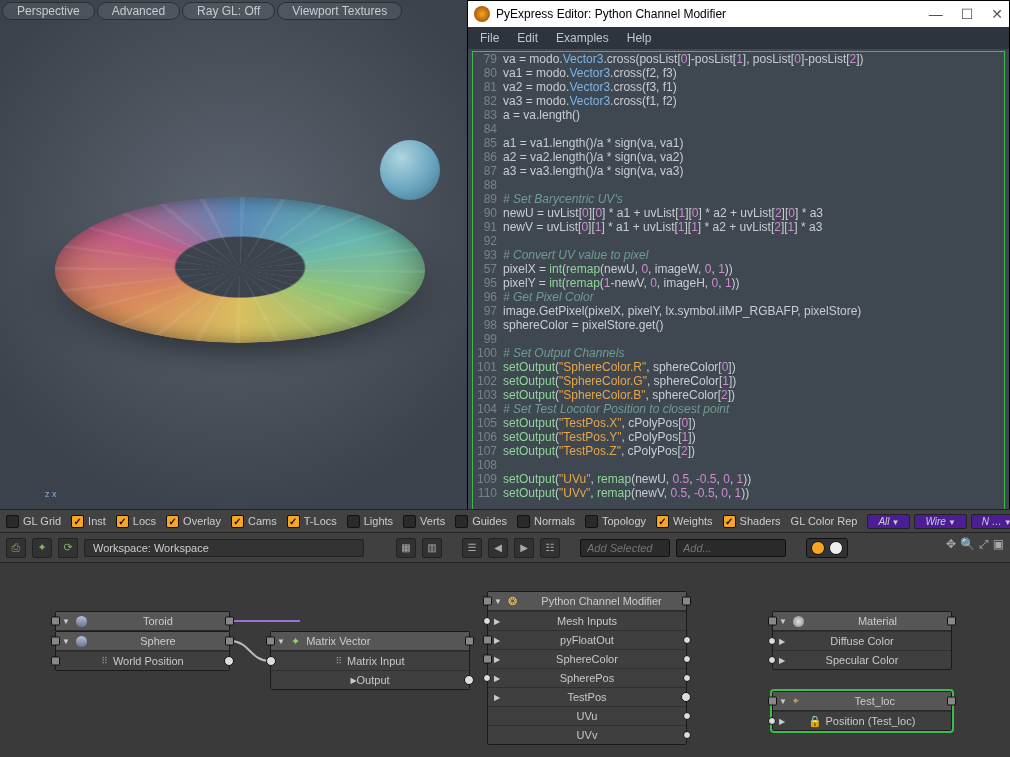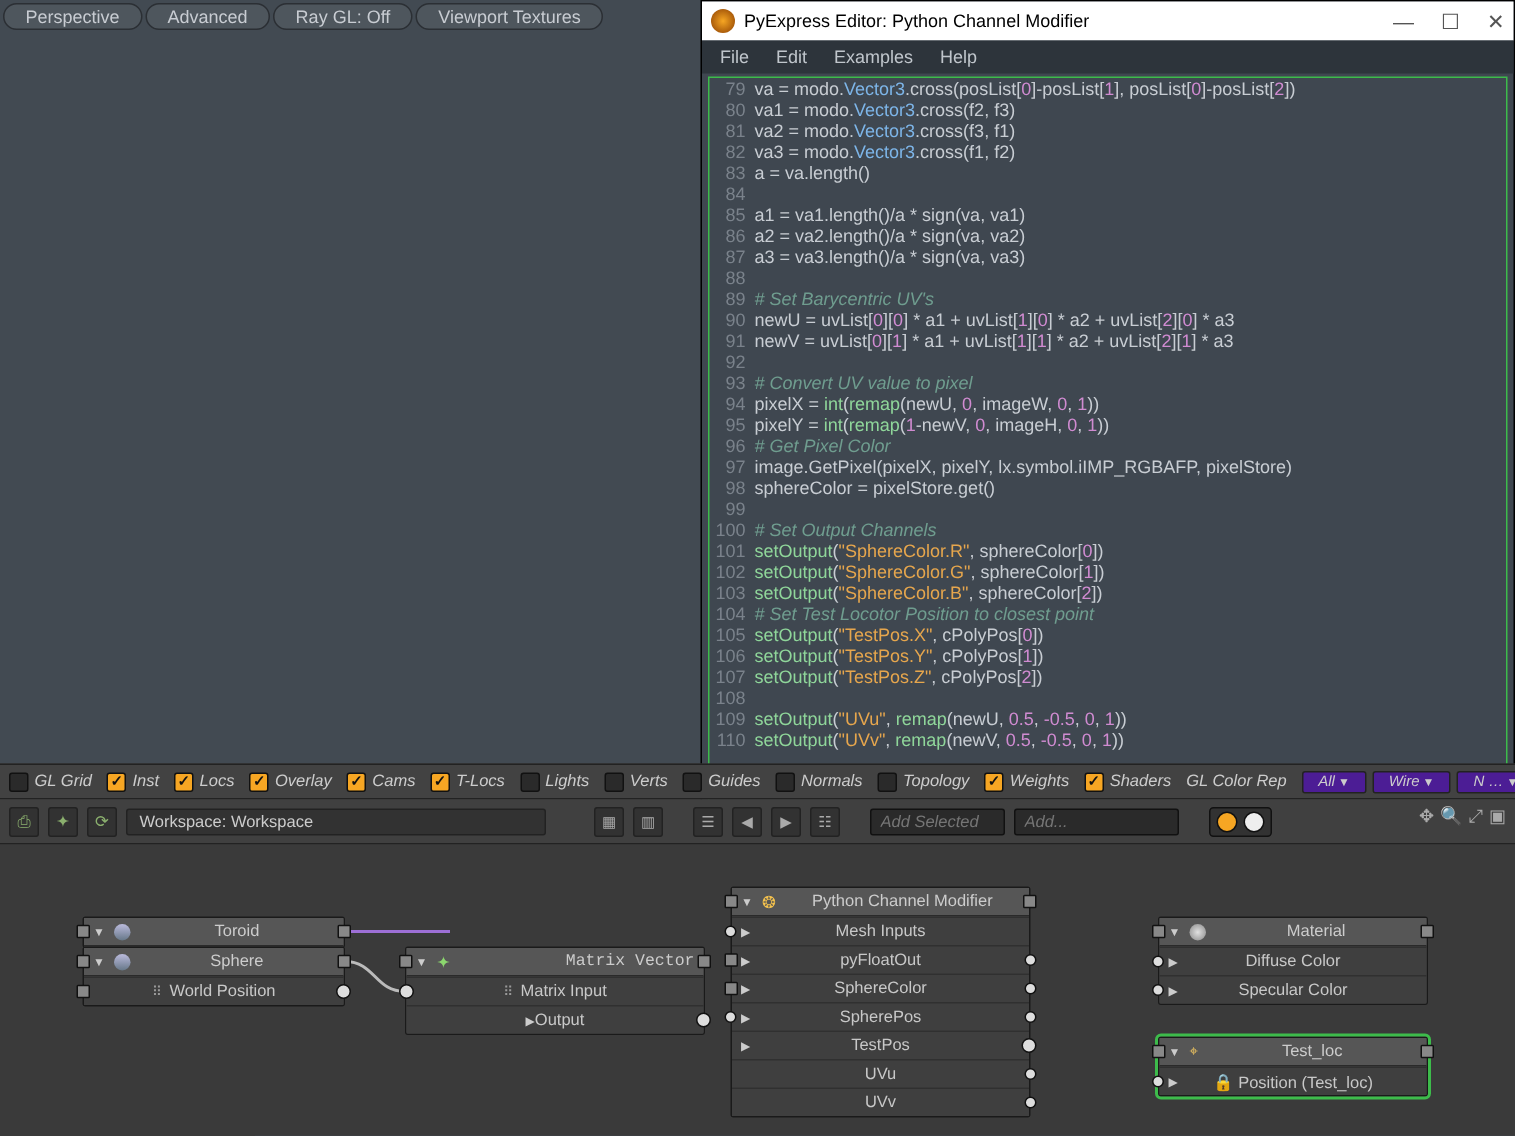--- a/index.html
+++ b/index.html
@@ -41,21 +41,21 @@
   .hl-n { color: #d08bd1; } .hl-c { color: #6f9d8f; font-style: italic; }
 
   
   .toggle-bar { position: absolute; left: 0; top: 509px; width: 1010px; height: 24px;
                 background: #424242; border-top: 1px solid #222; border-bottom: 1px solid #222;
                 display: flex; align-items: center; padding: 0 6px; gap: 4px; overflow:hidden;}
   .chk { width: 13px; height: 13px; border: 1px solid #111; background: #2a2a2a; border-radius: 2px;
          display: inline-flex; align-items: center; justify-content: center; font-size: 10px; color: #111; flex-shrink:0;}
   .chk.on { background: #f6a623; }
   .chk.on::after { content: "✓"; font-weight: bold; }
-  .tog-lbl { color: #ccc; margin-right: 6px; white-space:nowrap;font-style:italic; }
+  .tog-lbl { color: #ccc; margin-right: 6px; white-space:nowrap; }
   .combo { background:#4c1d95;border:1px solid #222;padding:1px 10px;border-radius:2px;color:#ccc;font-size:10px;white-space:nowrap;font-style:italic;}
   .tri { font-size:8px;color:#ccc;margin-left:2px;}
 
   
   .bottom { position: absolute; left: 0; top: 533px; width: 1010px; height: 224px; background: #3a3a3a; }
   .tool-row { height: 30px; background: #404040; border-bottom: 1px solid #222; display: flex; align-items: center; padding: 0 6px; gap: 6px; }
   .tool-ico { width: 20px; height: 20px; background: #323232; border: 1px solid #222; border-radius: 2px; display:flex;align-items:center;justify-content:center;color:#8bb06e;font-size:11px;}
   .ws-combo { background:#323232; border:1px solid #222; padding:2px 8px; border-radius:2px; color:#ccc; min-width:280px;}
   .btn-grid { width:20px;height:20px;background:#323232;border:1px solid #222;border-radius:2px;display:flex;align-items:center;justify-content:center;color:#aaa;font-size:10px;}
   .input-slim{background:#2a2a2a;border:1px solid #111;color:#888;font-size:11px;padding:2px 6px;border-radius:2px;font-style:italic;}
@@ -83,20 +83,26 @@
   .play{font-size:8px;color:#ccc;}
 
   .view-icons{position:absolute;right:6px;top:4px;display:flex;gap:4px;color:#aaa;font-size:12px;}
 
   svg.wires{position:absolute;inset:0;pointer-events:none;}
 </style>
 </head>
 <body>
 
 <div class="top-area">
+  <div class="vp-canvas">
+    <div class="torus"></div>
+    <div class="sphere"></div>
+    <div class="axis">z
+x</div>
+  </div>
   <div class="vp-tabs" id="vp-tabs">
       <div class="vp-tab">Perspective</div>
       <div class="vp-tab">Advanced</div>
       <div class="vp-tab">Ray GL: Off</div>
       <div class="vp-tab">Viewport Textures</div>
     </div>
 
   <div class="editor-window">
     <div class="titlebar">
       <span class="logo"></span>
@@ -122,21 +128,21 @@
         <div class="code-line"><span class="gutter">84</span><span class="code"><span></span></span></div>
         <div class="code-line"><span class="gutter">85</span><span class="code"><span>a1 = va1.length()/a * sign(va, va1)</span></span></div>
         <div class="code-line"><span class="gutter">86</span><span class="code"><span>a2 = va2.length()/a * sign(va, va2)</span></span></div>
         <div class="code-line"><span class="gutter">87</span><span class="code"><span>a3 = va3.length()/a * sign(va, va3)</span></span></div>
         <div class="code-line"><span class="gutter">88</span><span class="code"><span></span></span></div>
         <div class="code-line"><span class="gutter">89</span><span class="code"><span class="hl-c"># Set Barycentric UV's</span></span></div>
         <div class="code-line"><span class="gutter">90</span><span class="code"><span>newU = uvList[</span><span class="hl-n">0</span><span>][</span><span class="hl-n">0</span><span>] * a1 + uvList[</span><span class="hl-n">1</span><span>][</span><span class="hl-n">0</span><span>] * a2 + uvList[</span><span class="hl-n">2</span><span>][</span><span class="hl-n">0</span><span>] * a3</span></span></div>
         <div class="code-line"><span class="gutter">91</span><span class="code"><span>newV = uvList[</span><span class="hl-n">0</span><span>][</span><span class="hl-n">1</span><span>] * a1 + uvList[</span><span class="hl-n">1</span><span>][</span><span class="hl-n">1</span><span>] * a2 + uvList[</span><span class="hl-n">2</span><span>][</span><span class="hl-n">1</span><span>] * a3</span></span></div>
         <div class="code-line"><span class="gutter">92</span><span class="code"><span></span></span></div>
         <div class="code-line"><span class="gutter">93</span><span class="code"><span class="hl-c"># Convert UV value to pixel</span></span></div>
-        <div class="code-line"><span class="gutter">94</span><span class="code"><span>pixelX = </span><span class="hl-g">int</span><span>(</span><span class="hl-g">remap</span><span>(newU, </span><span class="hl-n">0</span><span>, imageW, </span><span class="hl-n">0</span><span>, </span><span class="hl-n">1</span><span>))</span></span></div>
+        <div class="code-line"><span class="gutter">57</span><span class="code"><span>pixelX = </span><span class="hl-g">int</span><span>(</span><span class="hl-g">remap</span><span>(newU, </span><span class="hl-n">0</span><span>, imageW, </span><span class="hl-n">0</span><span>, </span><span class="hl-n">1</span><span>))</span></span></div>
         <div class="code-line"><span class="gutter">95</span><span class="code"><span>pixelY = </span><span class="hl-g">int</span><span>(</span><span class="hl-g">remap</span><span>(</span><span class="hl-n">1</span><span>-newV, </span><span class="hl-n">0</span><span>, imageH, </span><span class="hl-n">0</span><span>, </span><span class="hl-n">1</span><span>))</span></span></div>
         <div class="code-line"><span class="gutter">96</span><span class="code"><span class="hl-c"># Get Pixel Color</span></span></div>
         <div class="code-line"><span class="gutter">97</span><span class="code"><span>image.GetPixel(pixelX, pixelY, lx.symbol.iIMP_RGBAFP, pixelStore)</span></span></div>
         <div class="code-line"><span class="gutter">98</span><span class="code"><span>sphereColor = pixelStore.get()</span></span></div>
         <div class="code-line"><span class="gutter">99</span><span class="code"><span></span></span></div>
         <div class="code-line"><span class="gutter">100</span><span class="code"><span class="hl-c"># Set Output Channels</span></span></div>
         <div class="code-line"><span class="gutter">101</span><span class="code"><span class="hl-g">setOutput</span><span>(</span><span class="hl-o">"SphereColor.R"</span><span>, sphereColor[</span><span class="hl-n">0</span><span>])</span></span></div>
         <div class="code-line"><span class="gutter">102</span><span class="code"><span class="hl-g">setOutput</span><span>(</span><span class="hl-o">"SphereColor.G"</span><span>, sphereColor[</span><span class="hl-n">1</span><span>])</span></span></div>
         <div class="code-line"><span class="gutter">103</span><span class="code"><span class="hl-g">setOutput</span><span>(</span><span class="hl-o">"SphereColor.B"</span><span>, sphereColor[</span><span class="hl-n">2</span><span>])</span></span></div>
         <div class="code-line"><span class="gutter">104</span><span class="code"><span class="hl-c"># Set Test Locotor Position to closest point</span></span></div>
@@ -246,21 +252,21 @@
           <span>World Position</span>
         <span class="port l sq"></span>
           <span class="port r big"></span>
         </div>
     </div>
 
     <div class="node" style="left:270px;top:68px;width:200px;">
       <div class="hdr">
           <span class="arw">▼</span>
           <span style="color:#8bd66e">✦</span>
-        <span style="flex:1;text-align:right;font-family:Liberation Mono, monospace;">Matrix Vector</span>
+        <span style="flex:1;text-align:left;">Matrix Vector</span>
         <span class="port l sq"></span>
           <span class="port r sq"></span>
         </div>
       <div class="row">
           <span class="dots">⠿</span>
           <span>Matrix Input</span>
         <span class="port l big"></span>
         </div>
       <div class="row">
           <span class="play">▶</span>

